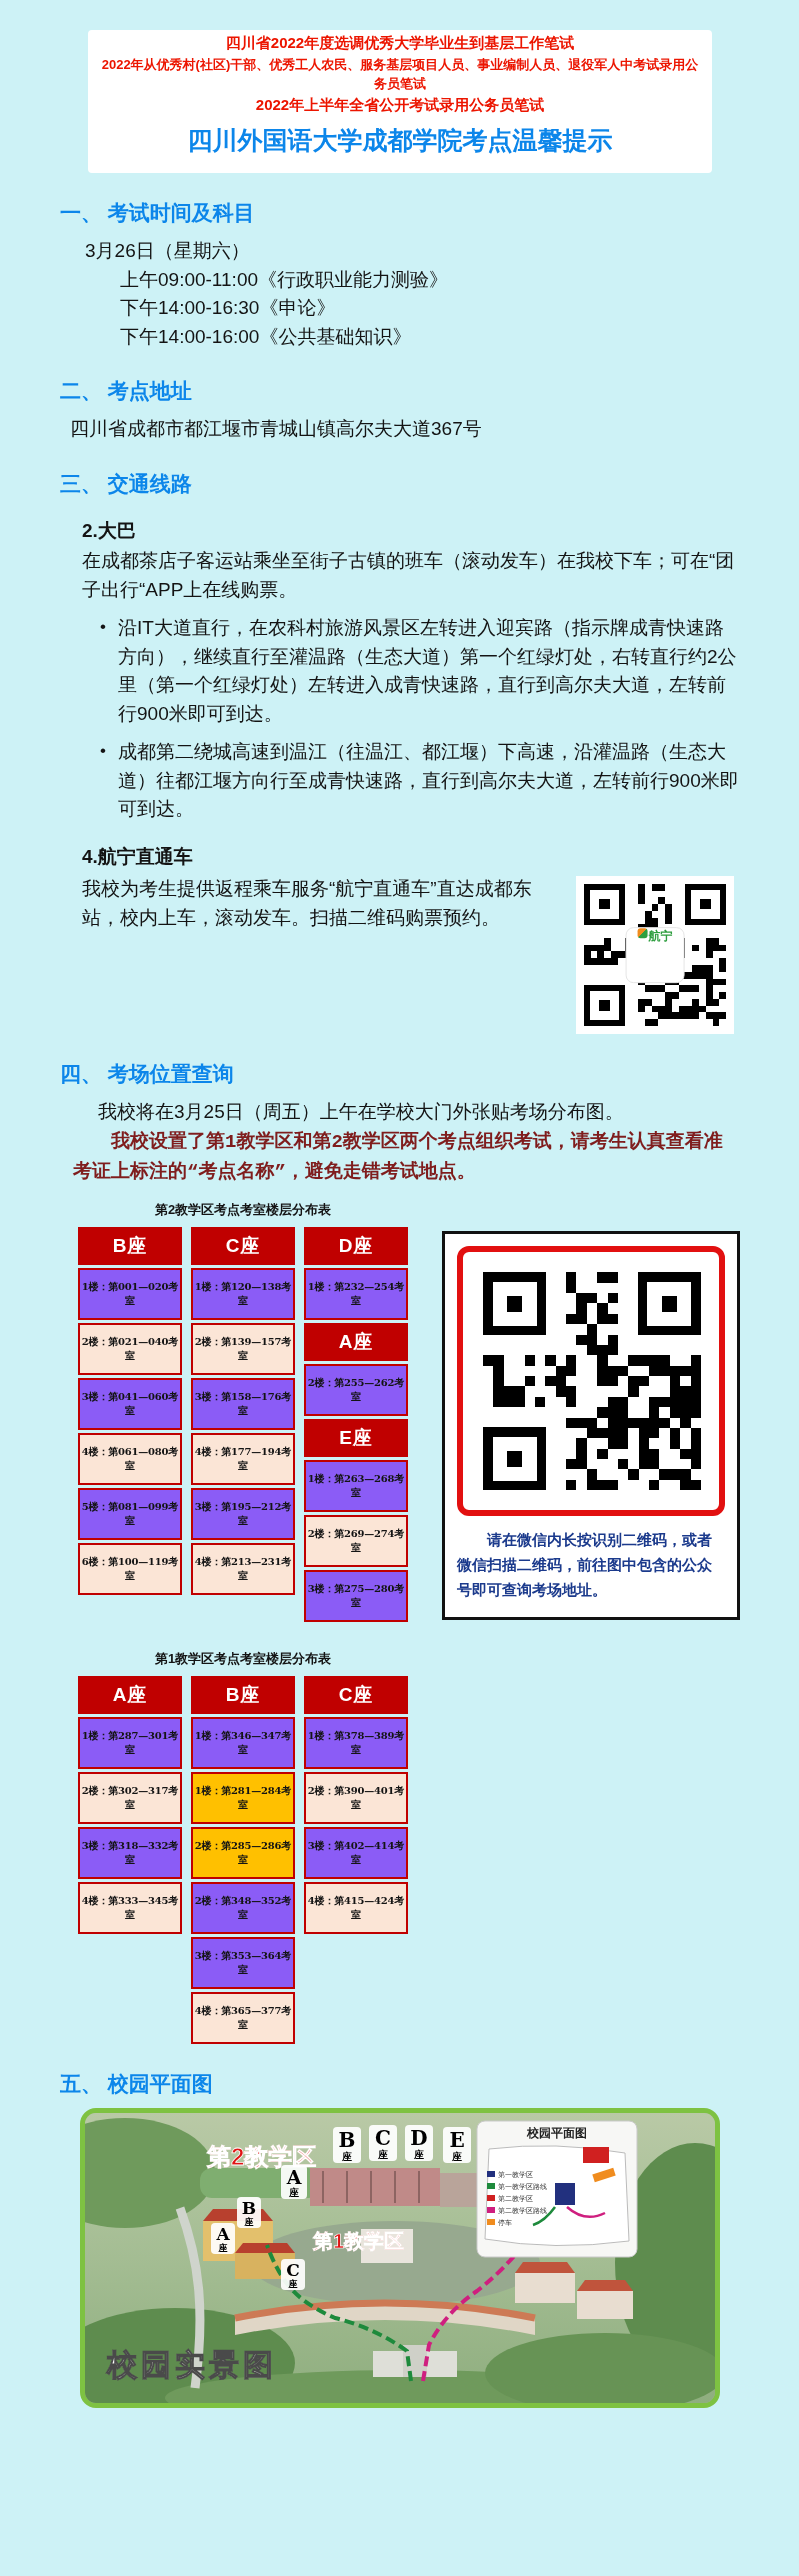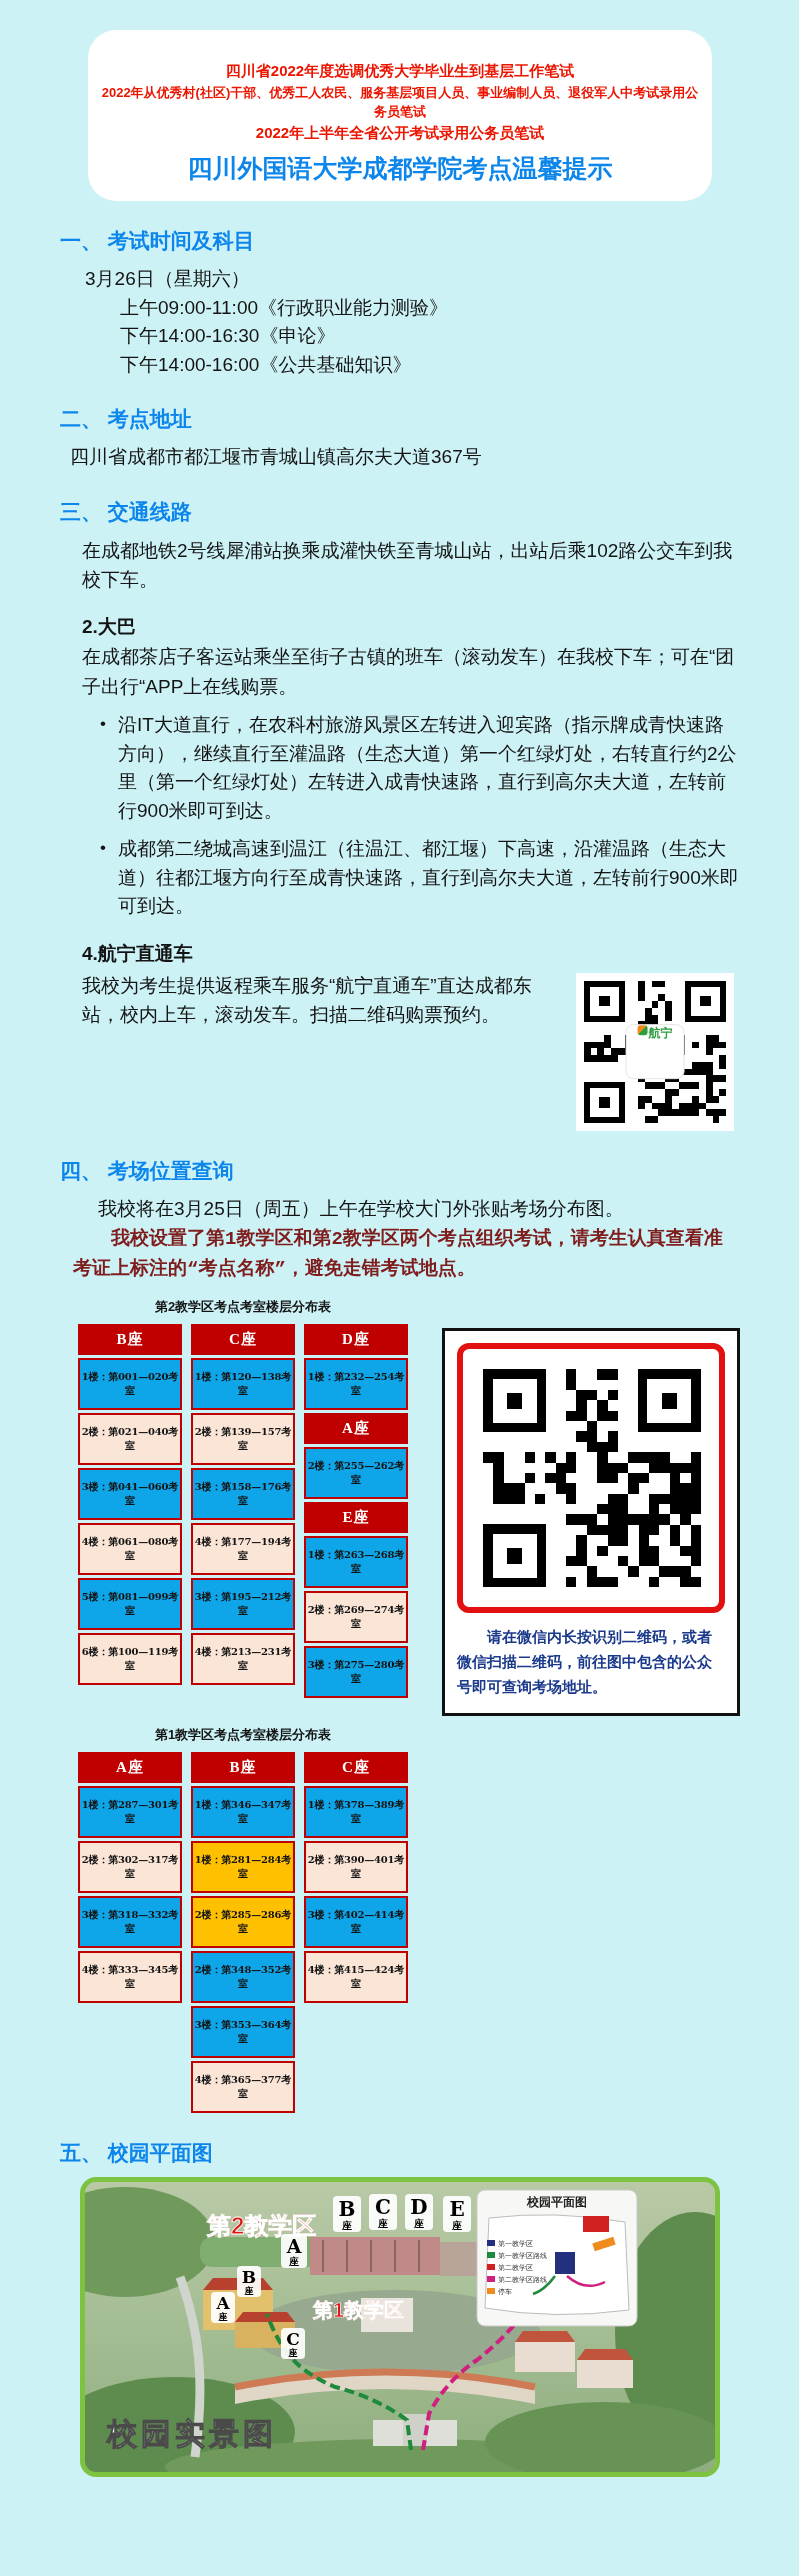--- a/index.html
+++ b/index.html
@@ -1,20 +1,20 @@
 <!DOCTYPE html>
 <html><head>
 <meta charset="utf-8">
 <style>
   html,body{margin:0;padding:0;background:#cdf2f6;}
   .page{width:800px;margin:0 auto;background:#cdf2f6;color:#141414;
         font-family:"Liberation Sans",sans-serif;box-sizing:border-box;
         padding:30px 60px 46px 60px;}
   
-  .head-card{background:#fff;border-radius:28px;padding:30px 8px 16px;margin:0 28px 18px;text-align:center;}
+  .head-card{background:#fff;border-radius:4px;padding:2px 8px 16px;margin:0 28px 18px;text-align:center;}
   .head-red{color:#ec1500;font-weight:bold;font-size:15px;line-height:1.5;}
   .head-red.small{font-size:13px;}
   .head-title{color:#0c86ea;font-weight:bold;font-size:25px;margin-top:8px;}
   
   .sec-h{color:#0c86ea;font-weight:bold;font-size:21px;margin:26px 0 10px 0;}
   .body-txt{font-size:19px;line-height:1.5;}
   .ind-10{margin-left:10px;}
   .ind-25{margin-left:25px;}
   .ind-60{margin-left:60px;}
   .sub-t{font-weight:bold;font-size:19px;margin:20px 0 2px 22px;}
@@ -36,25 +36,25 @@
            background:#fff;border-radius:8px;border:1px solid #e5e5e5;display:flex;align-items:flex-start;
            justify-content:center;gap:1px;font-size:12px;font-weight:bold;color:#2e9e3f;}
   .qr-logo .dot{width:10px;height:10px;border-radius:3px;background:linear-gradient(135deg,#f08c1e 50%,#2e9e3f 50%);}
   
   .red-para{color:#7f1d1d;font-weight:bold;font-size:19px;line-height:1.55;margin:2px 0 0 13px;text-indent:2em;font-family:Liberation Mono, monospace;}
   .tables-zone{position:relative;margin-top:14px;min-height:600px;}
   .tables-left{width:330px;margin-left:18px;}
   .tbl-caption{text-align:center;font-weight:bold;font-size:13px;margin:10px 0 5px;}
   .cols{display:flex;gap:9px;align-items:flex-start;}
   .col{flex:1;}
-  .cell{border:2px solid #c00000;background:#0ea5e9;margin-top:3px;
+  .cell{border:2px solid #c00000;background:#8b5cf6;margin-top:3px;
         font-family:"DejaVu Serif",serif;font-weight:bold;font-size:10px;
         padding:10px 1px;text-align:center;letter-spacing:-0.2px;}
-  .cell.hdr{background:#c00000;color:#fff;font-family:Liberation Serif, serif;
-            font-size:15px;padding:4px 0;letter-spacing:1px;}
+  .cell.hdr{background:#c00000;color:#fff;font-family:Liberation Sans, sans-serif;
+            font-size:19px;padding:4px 0;letter-spacing:1px;}
   .cell.altbg{background:#fbe5d6;}
   .cell.gold{background:#ffc000;}
   .qr-panel{position:absolute;top:30px;right:0;width:298px;background:#ffffff;border:3px solid #111;
             padding:12px 12px 14px;box-sizing:border-box;}
   .qr-frame{border:6px solid #e21010;border-radius:12px;padding:8px;background:#fff;}
   .qr2{width:242px;height:242px;margin:0 auto;}
   .qr-note{color:#1b3a8c;font-weight:bold;font-family:"DejaVu Serif",serif;font-size:15px;
            line-height:1.65;text-indent:2em;margin-top:12px;}
   
   .photo-wrap{margin:6px 0 0 20px;width:630px;border:5px solid #7ec242;border-radius:16px;overflow:hidden;background:#9cb98e;}
@@ -76,21 +76,20 @@
   <div class="body-txt ind-25">3月26日（星期六）</div>
   <div class="body-txt ind-60">上午09:00-11:00《行政职业能力测验》</div>
   <div class="body-txt ind-60">下午14:00-16:30《申论》</div>
   <div class="body-txt ind-60">下午14:00-16:00《公共基础知识》</div>
 
   <div class="sec-h">二、 考点地址</div>
   <div class="body-txt ind-10">四川省成都市都江堰市青城山镇高尔夫大道367号</div>
 
   <div class="sec-h">三、 交通线路</div>
 
-  <div class="para">在成都地铁2号线犀浦站换乘成灌快铁至青城山站，出站后乘102路公交车到我校下车。</div>
 
   <div class="sub-t">2.大巴</div>
   <div class="para">在成都茶店子客运站乘坐至街子古镇的班车（滚动发车）在我校下车；可在“团子出行“APP上在线购票。</div>
 
   <div class="bullet">沿IT大道直行，在农科村旅游风景区左转进入迎宾路（指示牌成青快速路方向），继续直行至灌温路（生态大道）第一个红绿灯处，右转直行约2公里（第一个红绿灯处）左转进入成青快速路，直行到高尔夫大道，左转前行900米即可到达。</div>
   <div class="bullet">成都第二绕城高速到温江（往温江、都江堰）下高速，沿灌温路（生态大道）往都江堰方向行至成青快速路，直行到高尔夫大道，左转前行900米即可到达。</div>
 
   <div class="sub-t">4.航宁直通车</div>
   <div class="shuttle-row">
     <div class="para" style="margin-left:22px">我校为考生提供返程乘车服务“航宁直通车”直达成都东站，校内上车，滚动发车。扫描二维码购票预约。</div>

